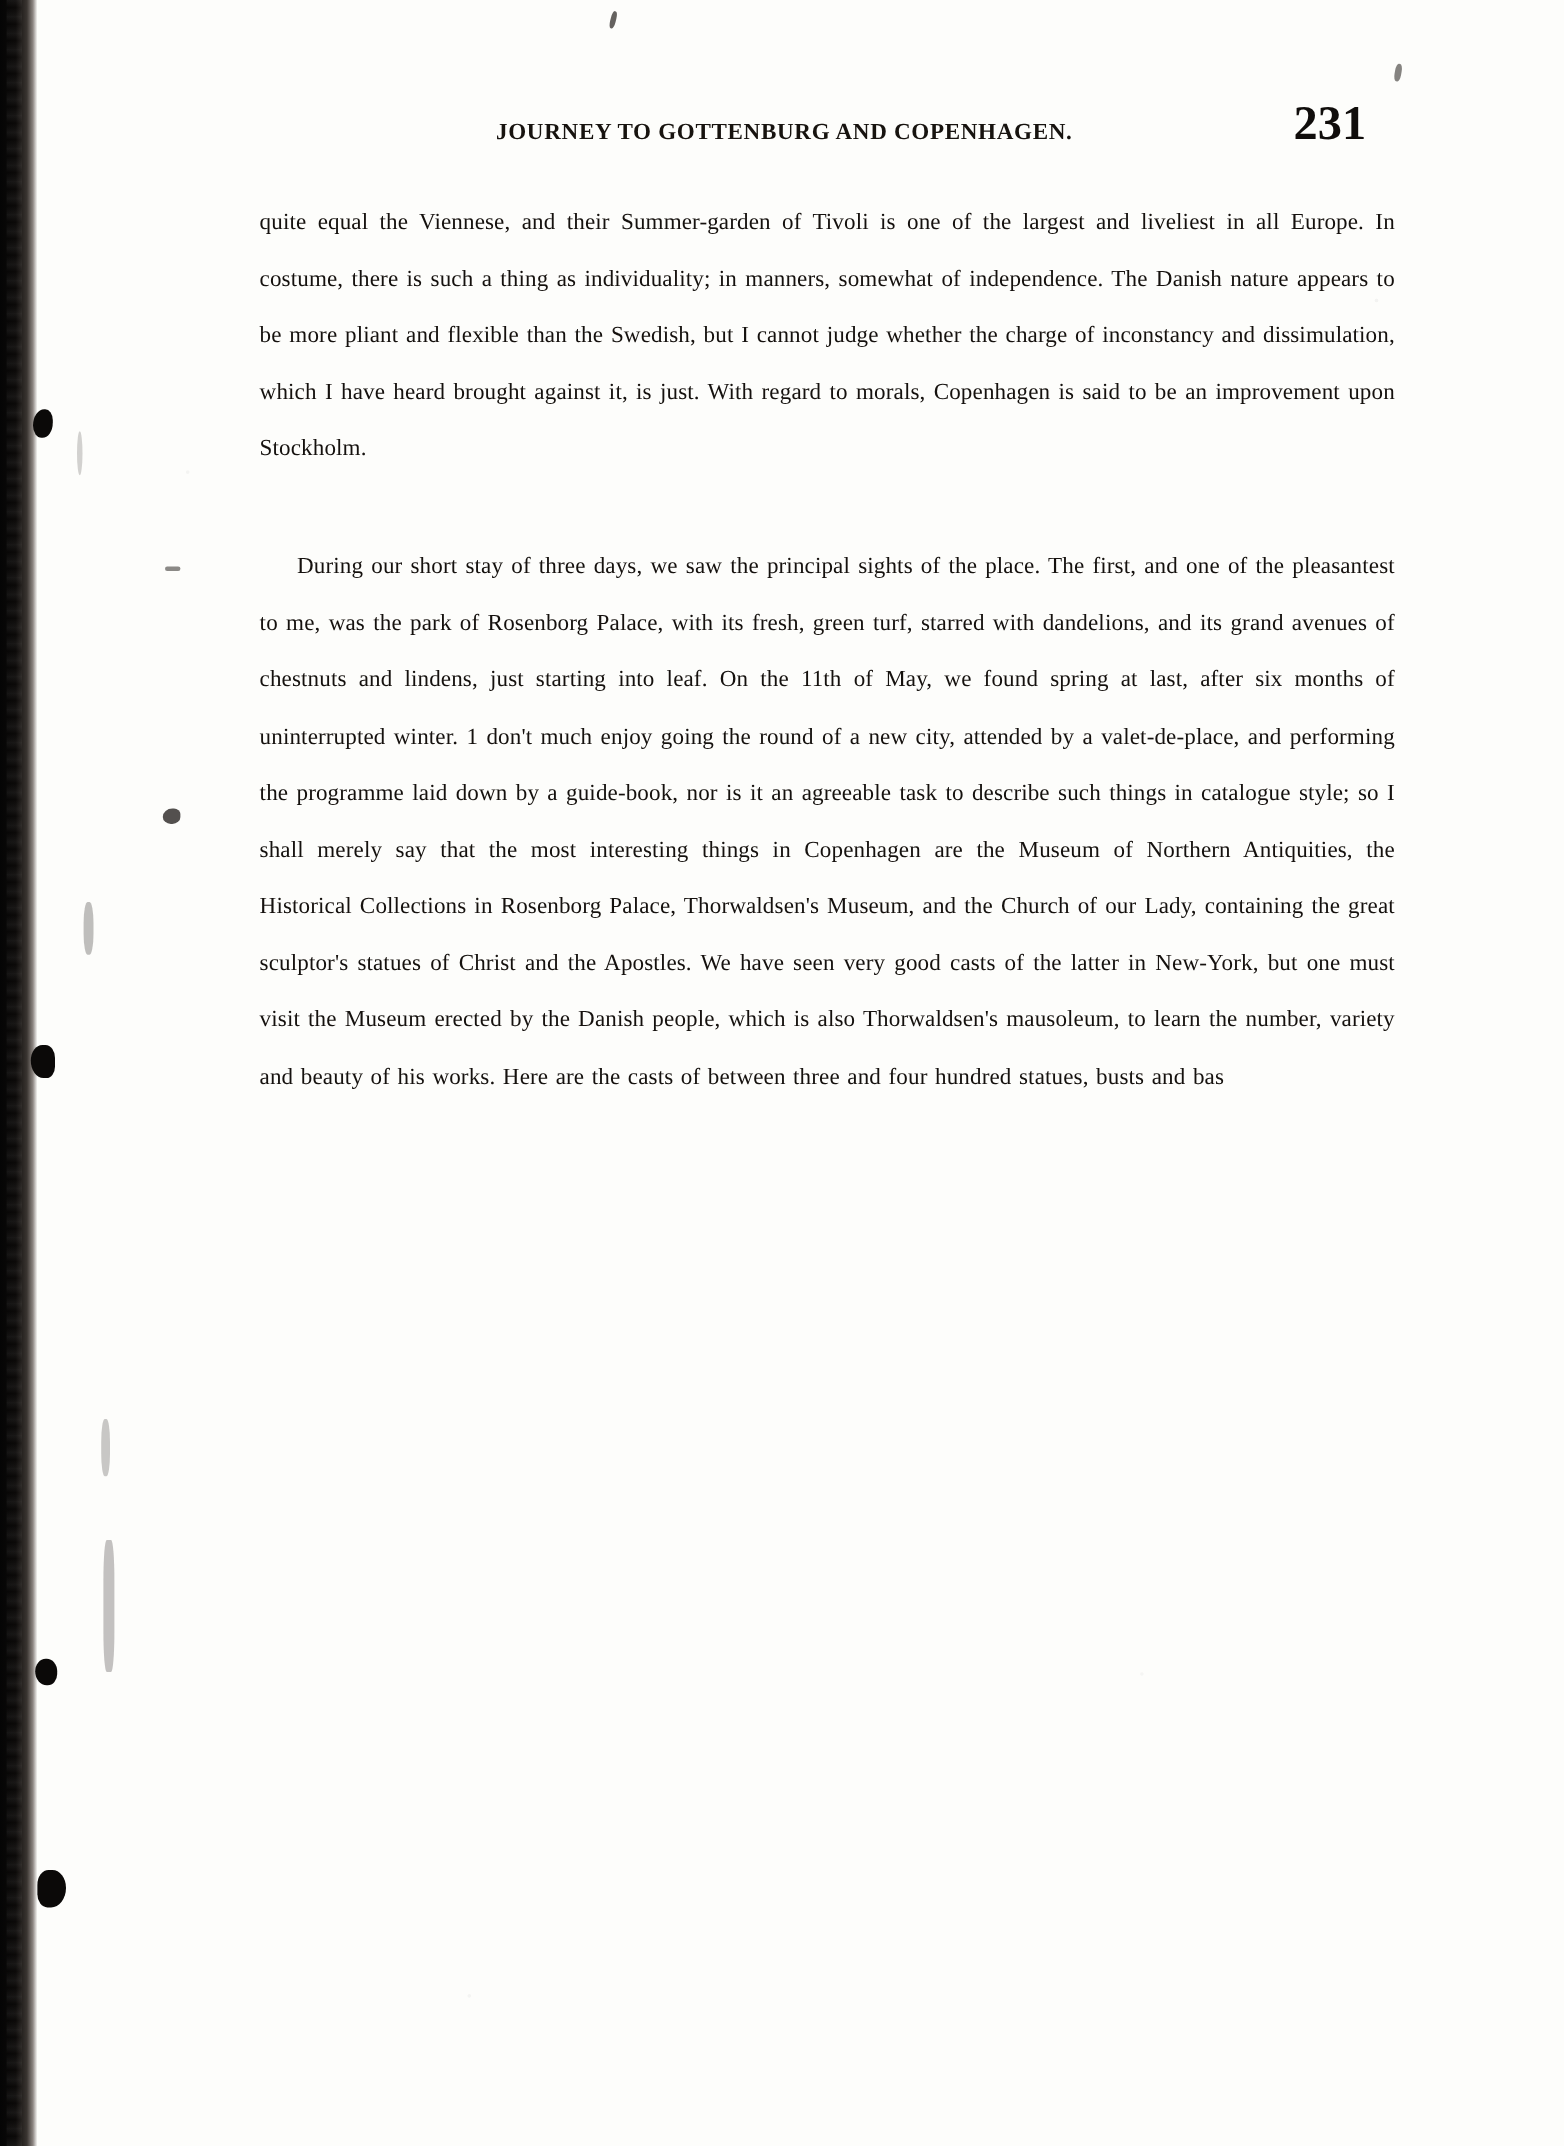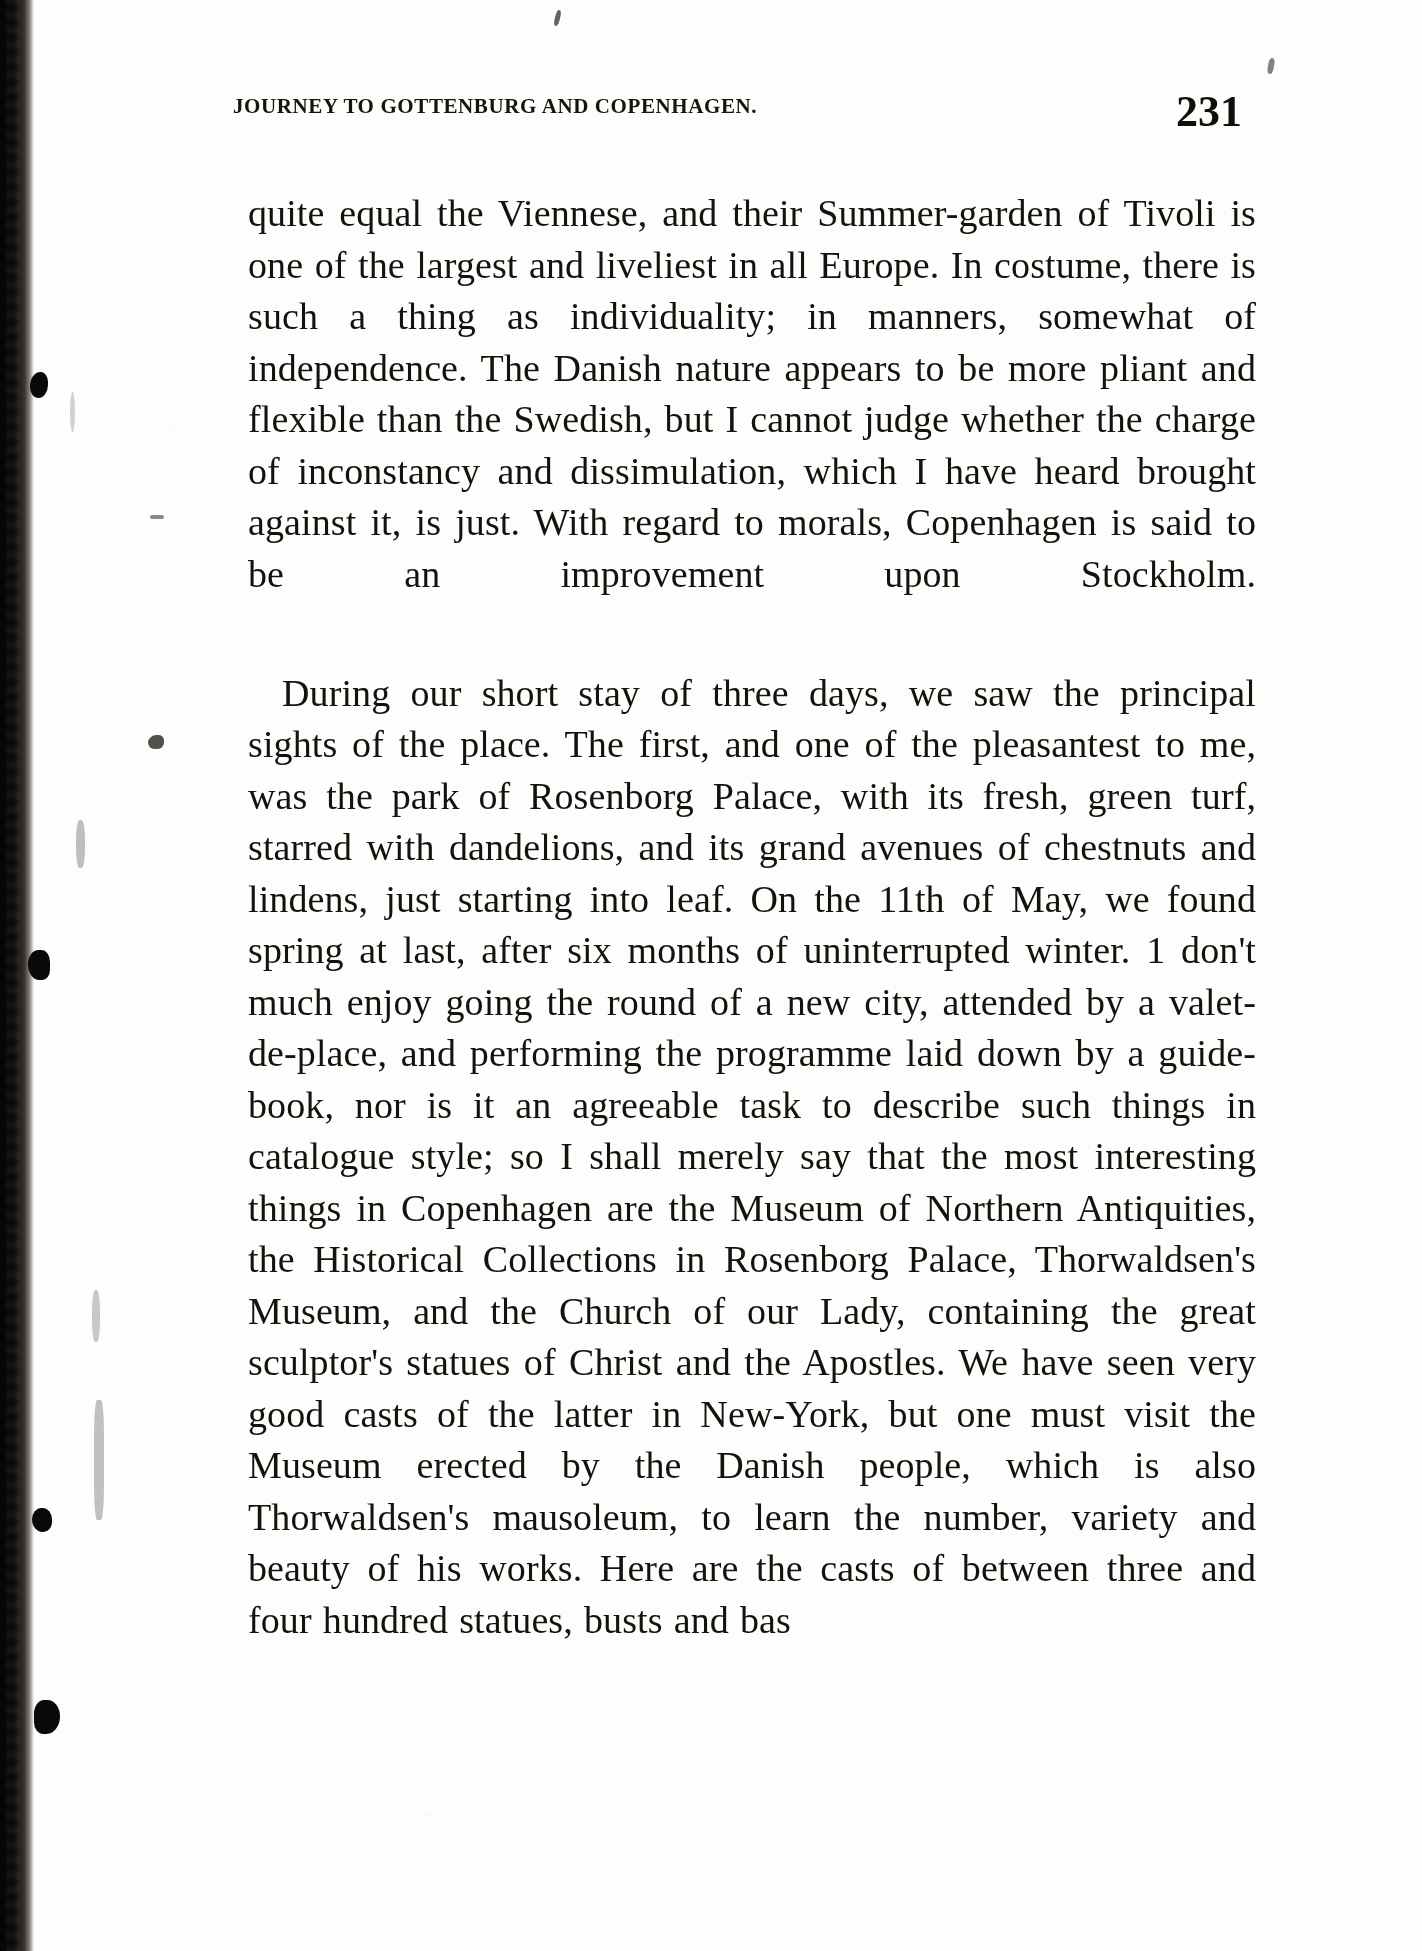--- a/index.html
+++ b/index.html
@@ -91,47 +91,49 @@
     width: 1422px;
     display: flex;
     align-items: baseline;
     justify-content: flex-start;
     padding: 0;
   }
   .running-title {
     position: absolute;
     left: 233px;
     width: 960px;
+    text-align: center;
     font-variant: small-caps;
     font-weight: bold;
     letter-spacing: 0.6px;
     font-size: 21px;
     line-height: 1;
     color: #17130f;
+    margin-top: 13px;
   }
   .page-number {
     position: absolute;
     right: 180px;
     top: -10px;
     font-size: 44px;
     font-weight: bold;
     letter-spacing: 0px;
     color: #100d0b;
   }
 
   .body-text {
     position: absolute;
     left: 232px;
     top: 172px;
     width: 1040px;
   }
 
   .para {
-    margin: 16px;
-    font-size: 38px;
+    margin: 4px;
+    font-size: 21px;
     line-height: 51.5px;
     text-align: justify;
     text-justify: inter-word;
     color: #15110e;
     letter-spacing: 0.1px;
     word-spacing: 1.5px;
   }
   .para + .para {
     margin-top: 0;
   }

